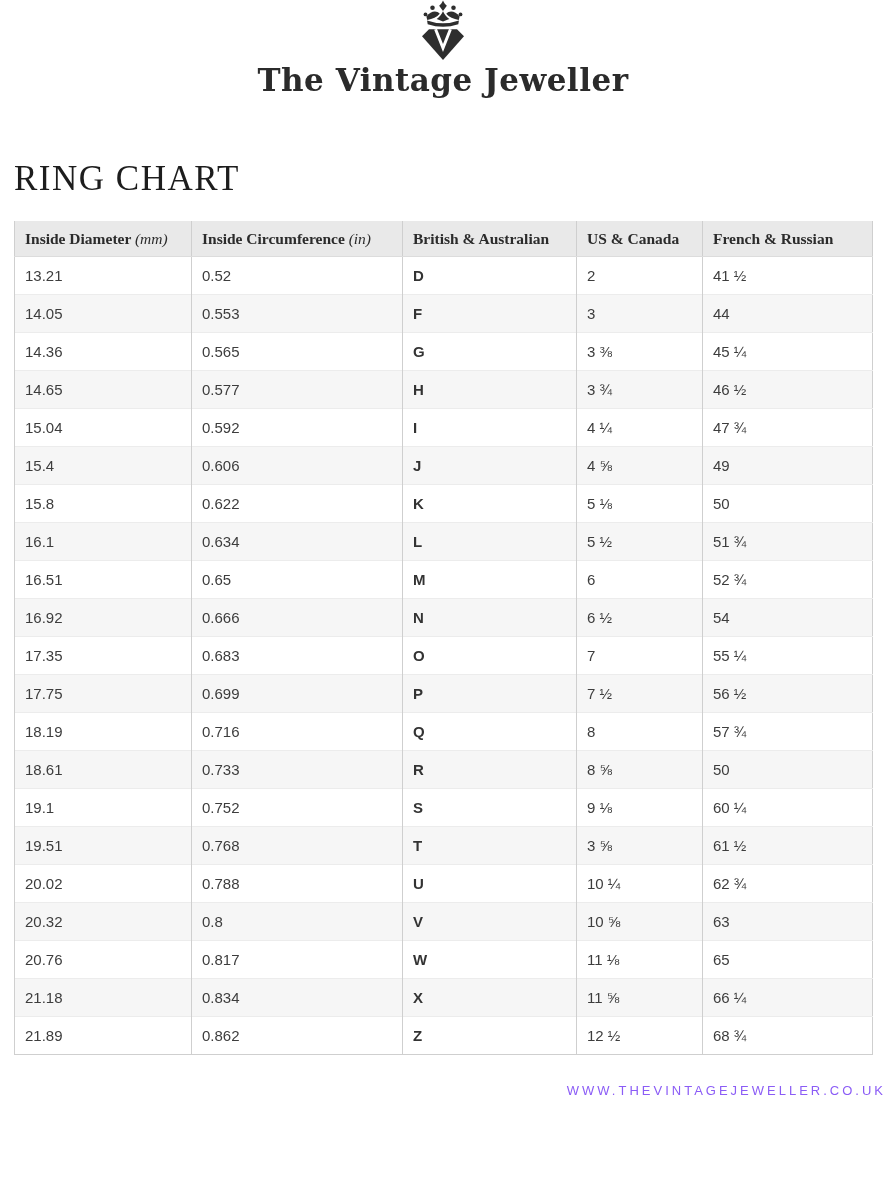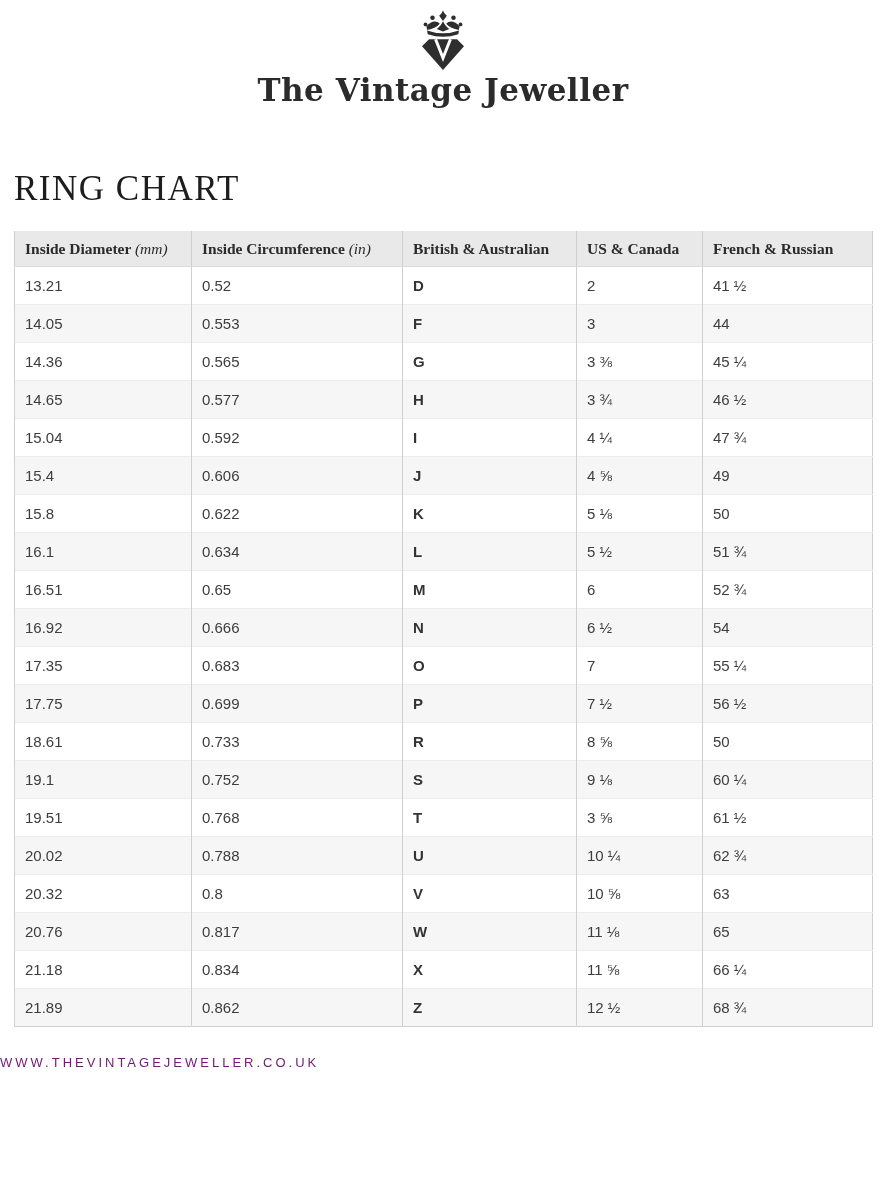--- a/index.html
+++ b/index.html
@@ -3,21 +3,21 @@
 <meta charset="utf-8">
 <style>
   html,body{margin:0;padding:0;background:#ffffff;}
   body{
     width:886px;min-height:1192px;
     font-family:"Liberation Sans",sans-serif;
     color:#3d3d3d;
     -webkit-font-smoothing:antialiased;
   }
   
-  .logo{text-align:center;padding-top:10px;}
+  .logo{text-align:center;}
   .logo svg{display:block;margin:0 auto;}
   .logo-text{
     font-family:"DejaVu Serif",serif;
     font-weight:bold;
     font-size:31px;
     letter-spacing:0.5px;
     color:#2b2b2b;
     margin-top:2px;
     line-height:1.05;
   }
@@ -61,24 +61,24 @@
   .ring-table tbody td{
     color:#3d3d3d;
     height:21px;
     line-height:21px;
   }
   .ring-table tbody tr{border-top:1px solid #ececec;}
   .ring-table tbody tr:nth-child(even){background:#f6f6f6;}
   .ring-table tbody td:nth-child(3){font-weight:700;color:#333333;}
   
   .footer{
-    text-align:left;
+    text-align:right;
     font-size:13px;
     letter-spacing:3px;
-    color:#701a75;
+    color:#8b5cf6;
     margin:28px 0 22px 0;
   }
 </style>
 </head>
 <body>
 
 <div class="logo">
   <svg width="56" height="62" viewBox="0 0 64 70" aria-hidden="true">
     <g fill="#2e2e2e">
 
@@ -210,20 +210,27 @@
         <td>55 ¼</td>
       </tr>
       <tr>
         <td>17.75</td>
         <td>0.699</td>
         <td>P</td>
         <td>7 ½</td>
         <td>56 ½</td>
       </tr>
       <tr>
+        <td>18.19</td>
+        <td>0.716</td>
+        <td>Q</td>
+        <td>8</td>
+        <td>57 ¾</td>
+      </tr>
+      <tr>
         <td>18.61</td>
         <td>0.733</td>
         <td>R</td>
         <td>8 ⅝</td>
         <td>50</td>
       </tr>
       <tr>
         <td>19.1</td>
         <td>0.752</td>
         <td>S</td>

